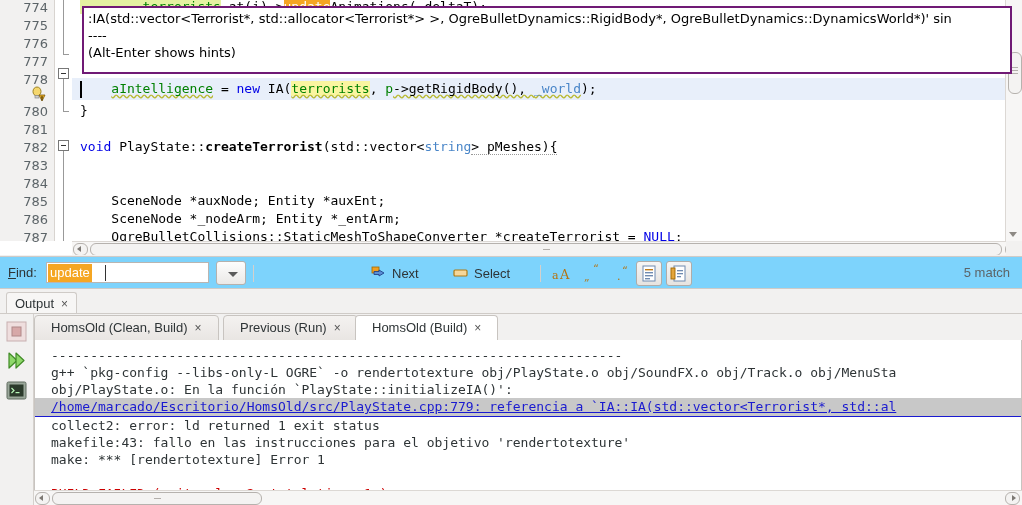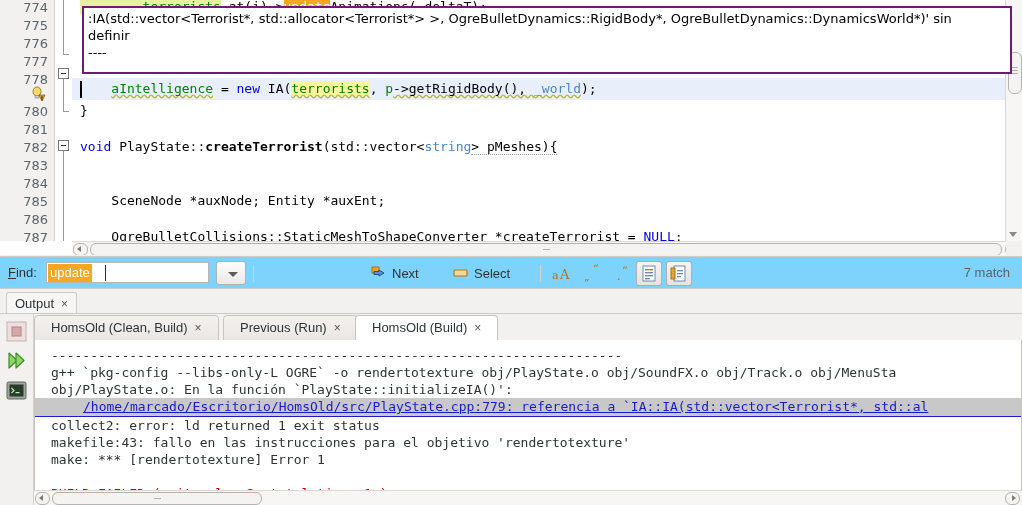--- a/index.html
+++ b/index.html
@@ -212,21 +212,21 @@
     font-family:"DejaVu Sans Mono","Liberation Mono",monospace;
     font-size:13px;color:#2e3436;white-space:pre;
   }
   .cline{position:absolute;left:16px;height:17px;line-height:17px;white-space:pre;}
   .clink{
     position:absolute;left:0;right:0;height:18px;background:#c8c8c8;
     border-bottom:1px solid #1a1ad0;
   }
   .clink span{
     position:absolute;left:16px;top:0;line-height:17px;
-    color:#1a1ad0;text-decoration:underline;white-space:pre;margin-left:32px;
+    color:#1a1ad0;text-decoration:underline;white-space:pre;
   }
   .cred{color:#cc0000;}
   .out-hscroll{
     position:absolute;left:34px;right:0;bottom:0;height:14px;
     background:#f7f6f5;border-top:1px solid #dcd8d4;
   }
 </style>
 </head>
 <body>
 
@@ -275,27 +275,28 @@
 
       <div class="cur-line" style="top:78px"></div>
       <div class="caret" style="left:8px;top:81px"></div>
       <div class="codeline" style="top:78px"><span>    </span><span class="fld wavy">aIntelligence</span><span class="id"> = </span><span class="kw">new</span><span class="id"> IA(</span><span class="hl-sel fld wavy">terrorists</span><span class="id">, </span><span class="fld">p</span><span class="id wavy">-&gt;getRigidBody(), </span><span class="cls wavy">_world</span><span class="id">);</span></div>
 
       <div class="codeline" style="top:100px"><span class="id">}</span></div>
 
       <div class="codeline" style="top:136px"><span class="kw">void</span><span class="id"> PlayState::</span><span class="fn">createTerrorist</span><span class="id">(std::vector&lt;</span><span class="cls">string</span><span class="id undl">&gt; pMeshes){</span></div>
 
       <div class="codeline" style="top:190px"><span class="id">    SceneNode *auxNode; Entity *auxEnt;</span></div>
+      <div class="codeline" style="top:208px"><span class="id">    SceneNode *_nodeArm; Entity *_entArm;</span></div>
       <div class="codeline" style="top:226px"><span class="id">    OgreBulletCollisions::StaticMeshToShapeConverter *createTerrorist = </span><span class="kw">NULL</span><span class="id">;</span></div>
     </div>
 
     <div class="tooltip">
       <div>:IA(std::vector&lt;Terrorist*, std::allocator&lt;Terrorist*&gt; &gt;, OgreBulletDynamics::RigidBody*, OgreBulletDynamics::DynamicsWorld*)' sin</div>
-      <div>definir</div>
       <div>----</div>
+      <div>(Alt-Enter shows hints)</div>
     </div>
 
     <div class="vscroll">
       <div class="vthumb"></div>
       <div class="vdown"></div>
     </div>
     <div class="hscroll">
       <div class="harrow l">
           <i></i>
         </div>
@@ -377,21 +378,21 @@
     <div class="toolbtn pressed" style="left:666px">
       <svg width="24" height="23" viewBox="0 0 24 23">
         <rect x="7" y="4" width="11" height="15" fill="#ffffff" stroke="#6f8ab0" stroke-width="1"></rect>
         <rect x="4" y="6" width="4" height="11" fill="#e3a53c" stroke="#a06800" stroke-width="0.9"></rect>
         <rect x="10" y="8" width="6" height="1.3" fill="#6f8ab0"></rect>
         <rect x="10" y="11" width="6" height="1.3" fill="#6f8ab0"></rect>
         <rect x="10" y="14" width="4" height="1.3" fill="#6f8ab0"></rect>
       </svg>
     </div>
 
-    <div class="match-count">7 match</div>
+    <div class="match-count">5 match</div>
   </div>
 
   <div class="outwin">
 
     <div class="out-titletab">
       <span>Output</span><span class="x">×</span>
     </div>
     <div class="tabs-rule"></div>
 
     <div class="sidebar">

